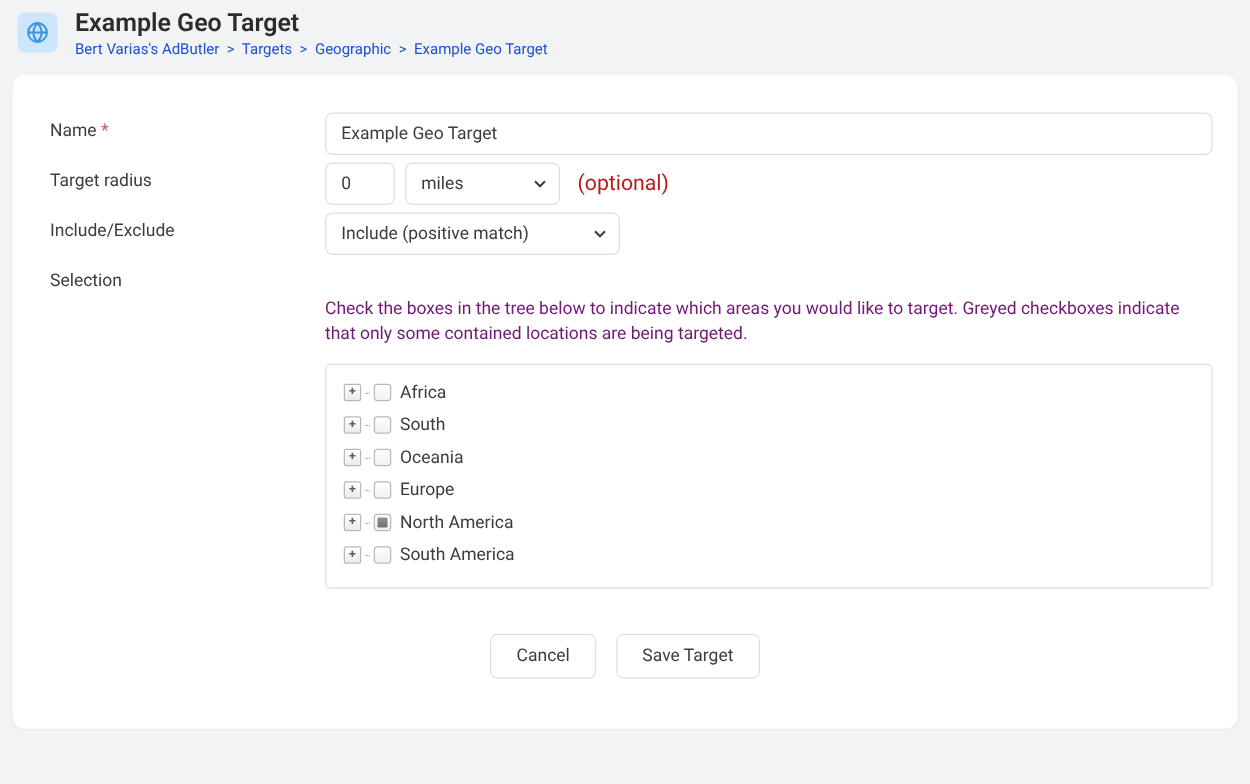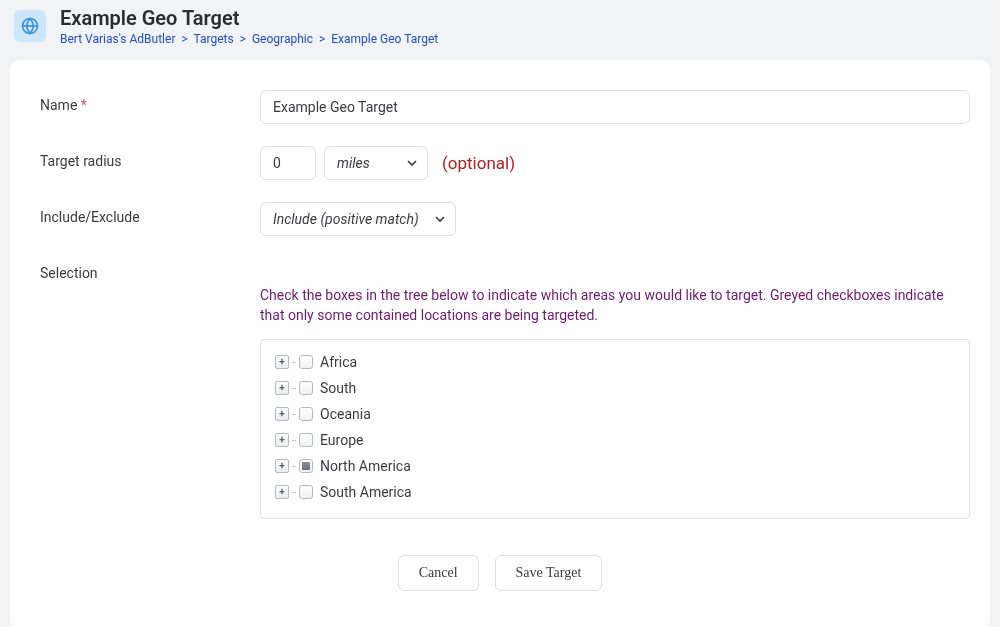--- a/index.html
+++ b/index.html
@@ -45,21 +45,21 @@
   .card {
     background: #ffffff;
     border-radius: 10px;
     margin: 6px 10px 0 10px;
     padding: 30px 30px 40px 30px;
     box-shadow: 0 1px 2px rgba(0,0,0,0.04);
   }
   .form-row {
     display: flex;
     align-items: flex-start;
-    margin-bottom: 22px;
+    margin-bottom: 6px;
   }
   .form-label {
     width: 220px;
     flex-shrink: 0;
     padding-top: 7px;
     font-size: 14px;
     color: #3a3c40;
   }
   .form-label .req { color: #e45151; }
   .form-field { flex: 1; }
@@ -85,22 +85,22 @@
   .select-wrap {
     display: inline-flex;
     position: relative;
     align-items: center;
   }
   .select-wrap svg {
     position: absolute;
     right: 10px;
     pointer-events: none;
   }
-  .unit-select { width: 104px; font-style: italic; }
-  .include-select { width: 196px; font-style: italic; }
+  .unit-select { width: 124px; }
+  .include-select { width: 236px; }
   .optional { font-size: 17px; color: #b91c1c; margin-left: 6px; }
   .static-text { padding-top: 7px; color: #3a3c40; }
   .help-text { color: #701a75; font-size: 14px; margin-bottom: 14px; line-height: 1.4; margin-top: 28px; }
   .tree-box {
     border: 1px solid #dcdfe4;
     border-radius: 4px;
     padding: 14px 14px 18px 14px;
     width: 710px;
     max-width: 100%;
   }
@@ -151,21 +151,20 @@
     height: 8px;
     background: linear-gradient(#8c8f94,#6d7075);
     border-radius: 1px;
   }
   .tree-label { font-size: 14px; color: #3a3c40; margin-left: 4px; text-align: center; }
   .btn-row {
     display: flex;
     justify-content: center;
     gap: 16px;
     margin-top: 36px;
-    font-family: Liberation Serif, serif;
   }
   .btn {
     border: 1px solid #dcdfe4;
     background: #fff;
     border-radius: 6px;
     padding: 9px 20px;
     font-size: 14px;
     color: #3a3c40;
     cursor: pointer;
     font-family: inherit;

